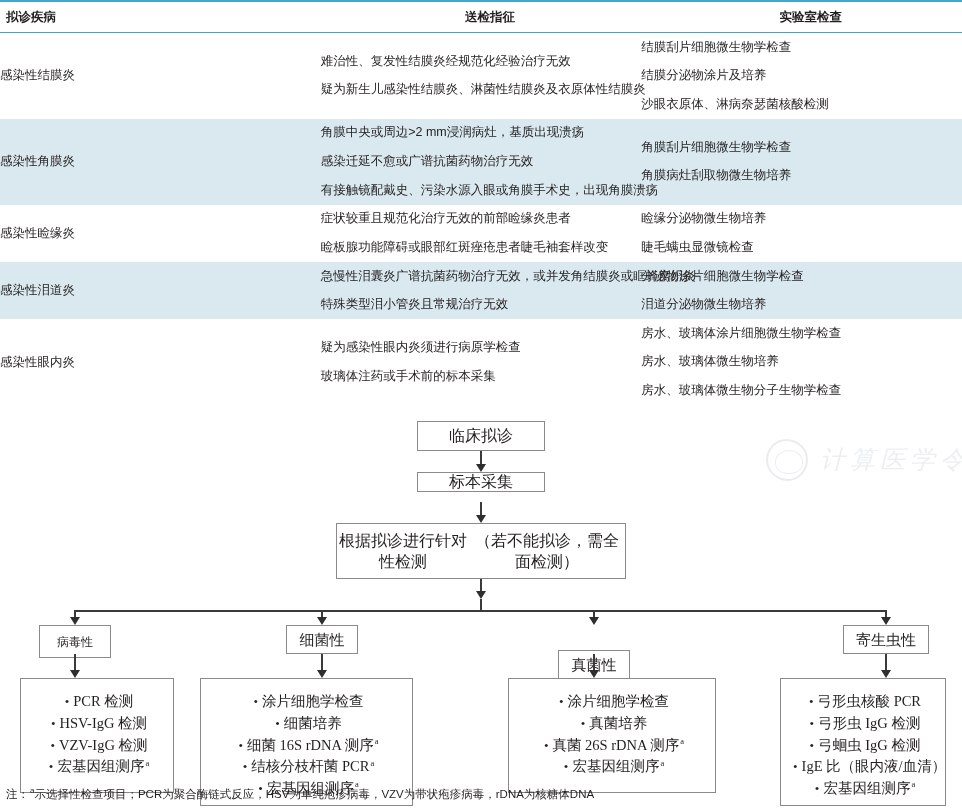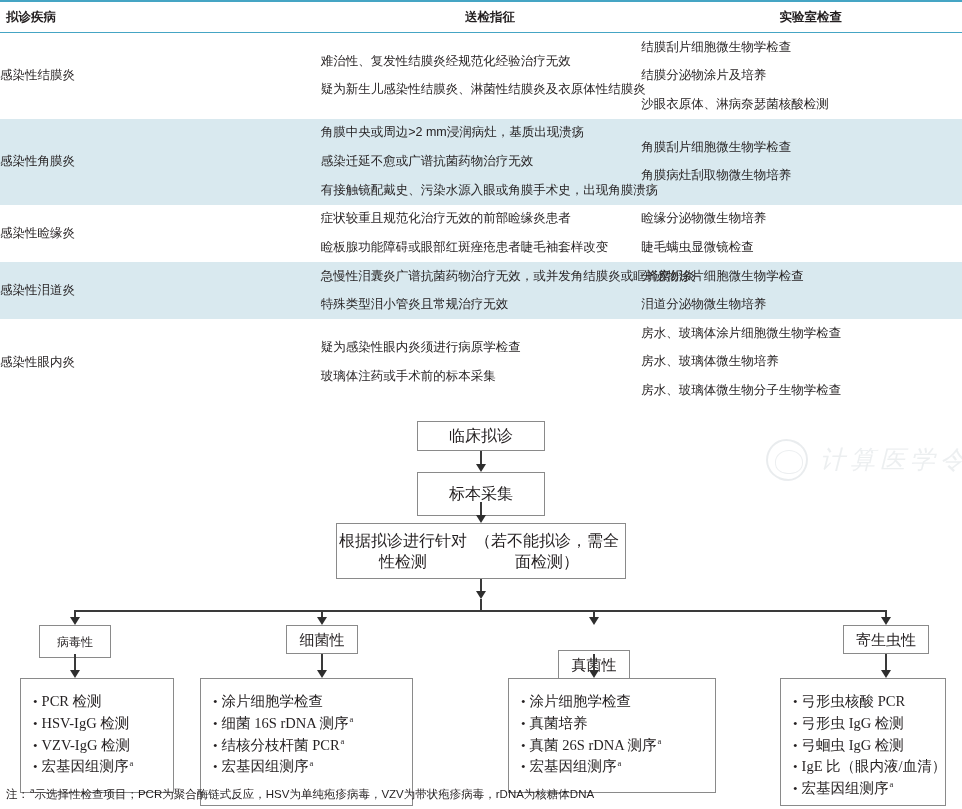--- a/index.html
+++ b/index.html
@@ -115,20 +115,21 @@
   }
   .detail {
     position: absolute;
     box-sizing: border-box;
     border: 1.1px solid #8a8a8a;
     background: #ffffff;
     font-family: "Liberation Serif", "DejaVu Serif", serif;
     font-size: 14.5px;
     color: #231f20;
     padding: 12px 8px 12px 12px;
+    text-align: center;
   }
   .detail .item {
     display: block;
     line-height: 1.5;
     white-space: nowrap;
   }
   .detail .item::before {
     content: "\2022";
     margin-right: 4px;
     font-size: 13px;
@@ -283,21 +284,21 @@
 </div>
 
 <div class="flow">
 
   <div class="fbox" style="left:417px; top:8px; width:128px; height:30px; font-size:16px;">
     <span>临床拟诊</span>
   </div>
   <div class="vline" style="left:480.3px; top:38px; height:14px;"></div>
   <div class="arrow" style="left:475.5px; top:51px;"></div>
 
-  <div class="fbox" style="left:417px; top:59px; width:128px; height:44px; font-size:16px;">
+  <div class="fbox" style="left:417px; top:59px; width:128px; height:20px; font-size:16px;">
     <span>标本采集</span>
   </div>
   <div class="vline" style="left:480.3px; top:89px; height:14px;"></div>
   <div class="arrow" style="left:475.5px; top:102px;"></div>
 
   <div class="fbox two-line" style="left:336px; top:110px; width:290px; height:56px; font-size:16px;">
     <span>根据拟诊进行针对性检测</span>
     <span>（若不能拟诊，需全面检测）</span>
   </div>
   <div class="vline" style="left:480.3px; top:166px; height:13px;"></div>
@@ -322,20 +323,21 @@
       </div>
       <div class="vline" style="left: 321.3px; top: 197px; height: 8px;"></div>
       <div class="arrow" style="left: 316.5px; top: 204px;"></div>
       <div class="fbox" style="left: 286px; top: 212px; width: 72px; height: 29px; font-size: 15px;">
         <span>细菌性</span>
       </div>
       <div class="vline" style="left: 321.3px; top: 241px; height: 17px;"></div>
       <div class="arrow" style="left: 316.5px; top: 257px;"></div>
       <div class="detail" style="left: 200px; top: 265px; width: 213px; height: 128px;">
         <span class="item">涂片细胞学检查</span>
+        <span class="item">细菌培养</span>
         <span class="item">细菌 16S rDNA 测序<span class="sup">a</span></span>
         <span class="item">结核分枝杆菌 PCR<span class="sup">a</span></span>
         <span class="item">宏基因组测序<span class="sup">a</span></span>
       </div>
       <div class="vline" style="left: 593.3px; top: 197px; height: 8px;"></div>
       <div class="arrow" style="left: 588.5px; top: 204px;"></div>
       <div class="fbox" style="left: 558px; top: 212px; width: 72px; height: 29px; font-size: 15px; margin-top: 25px;">
         <span>真菌性</span>
       </div>
       <div class="vline" style="left: 593.3px; top: 241px; height: 17px;"></div>

